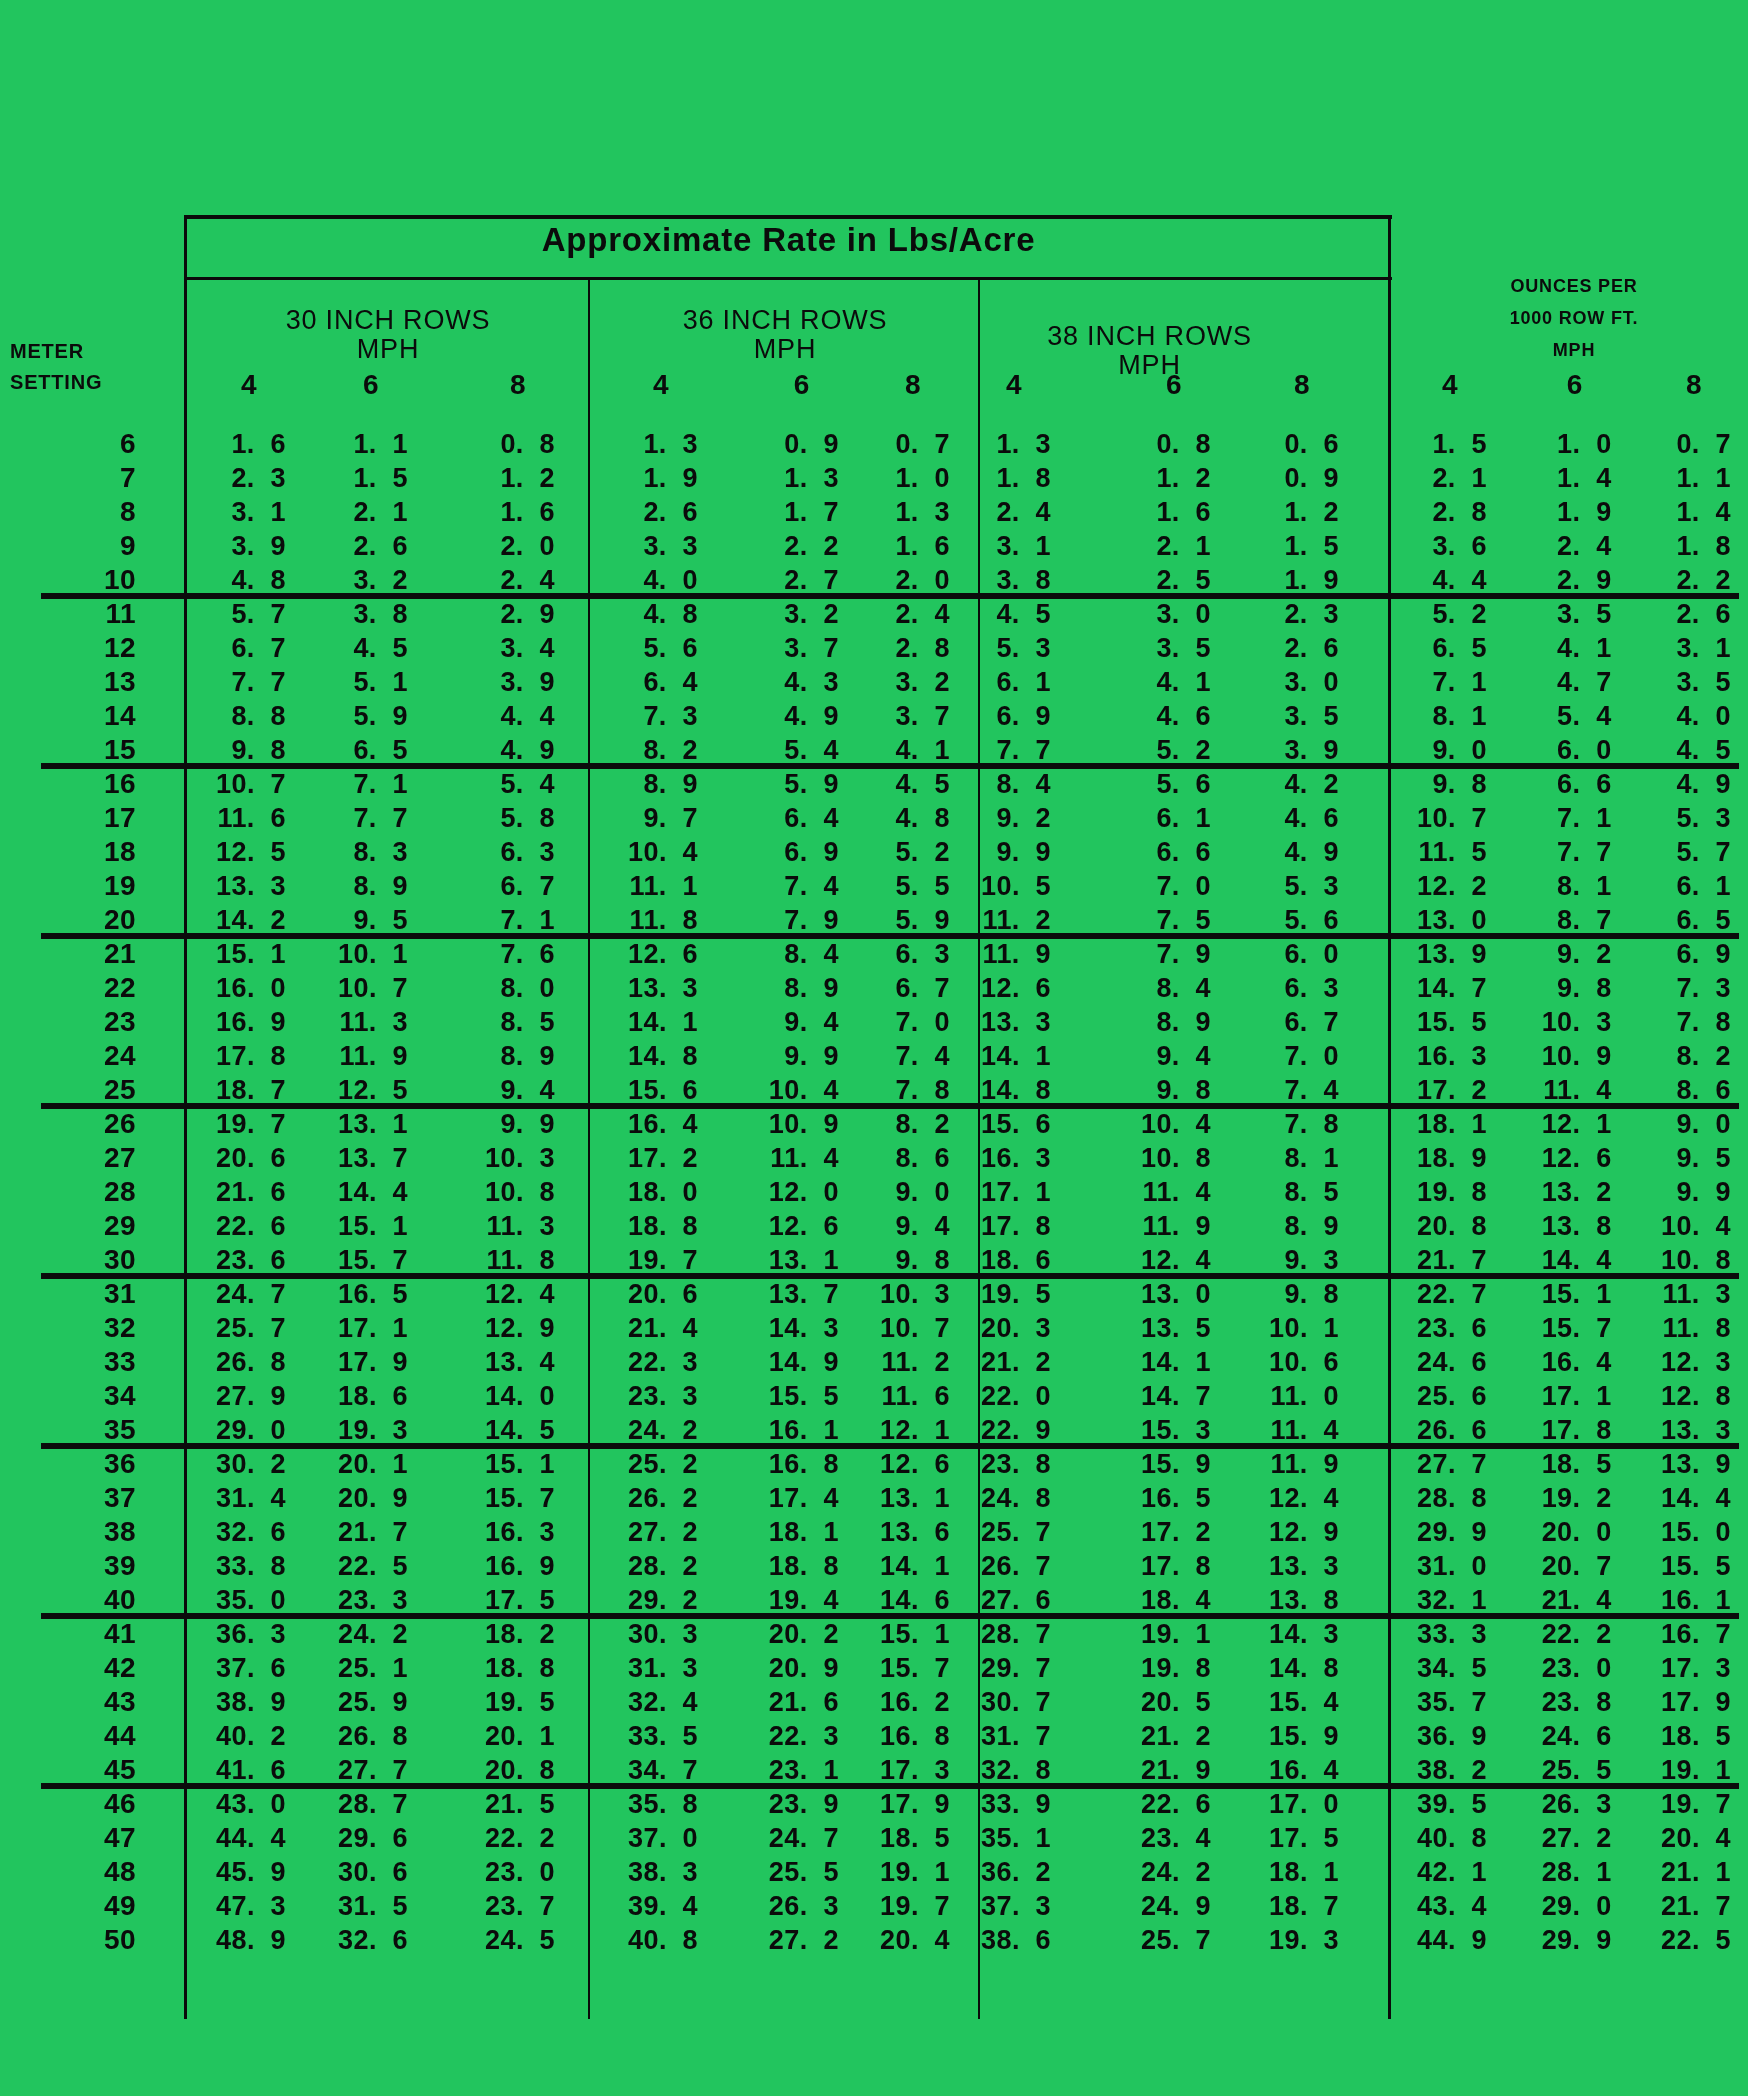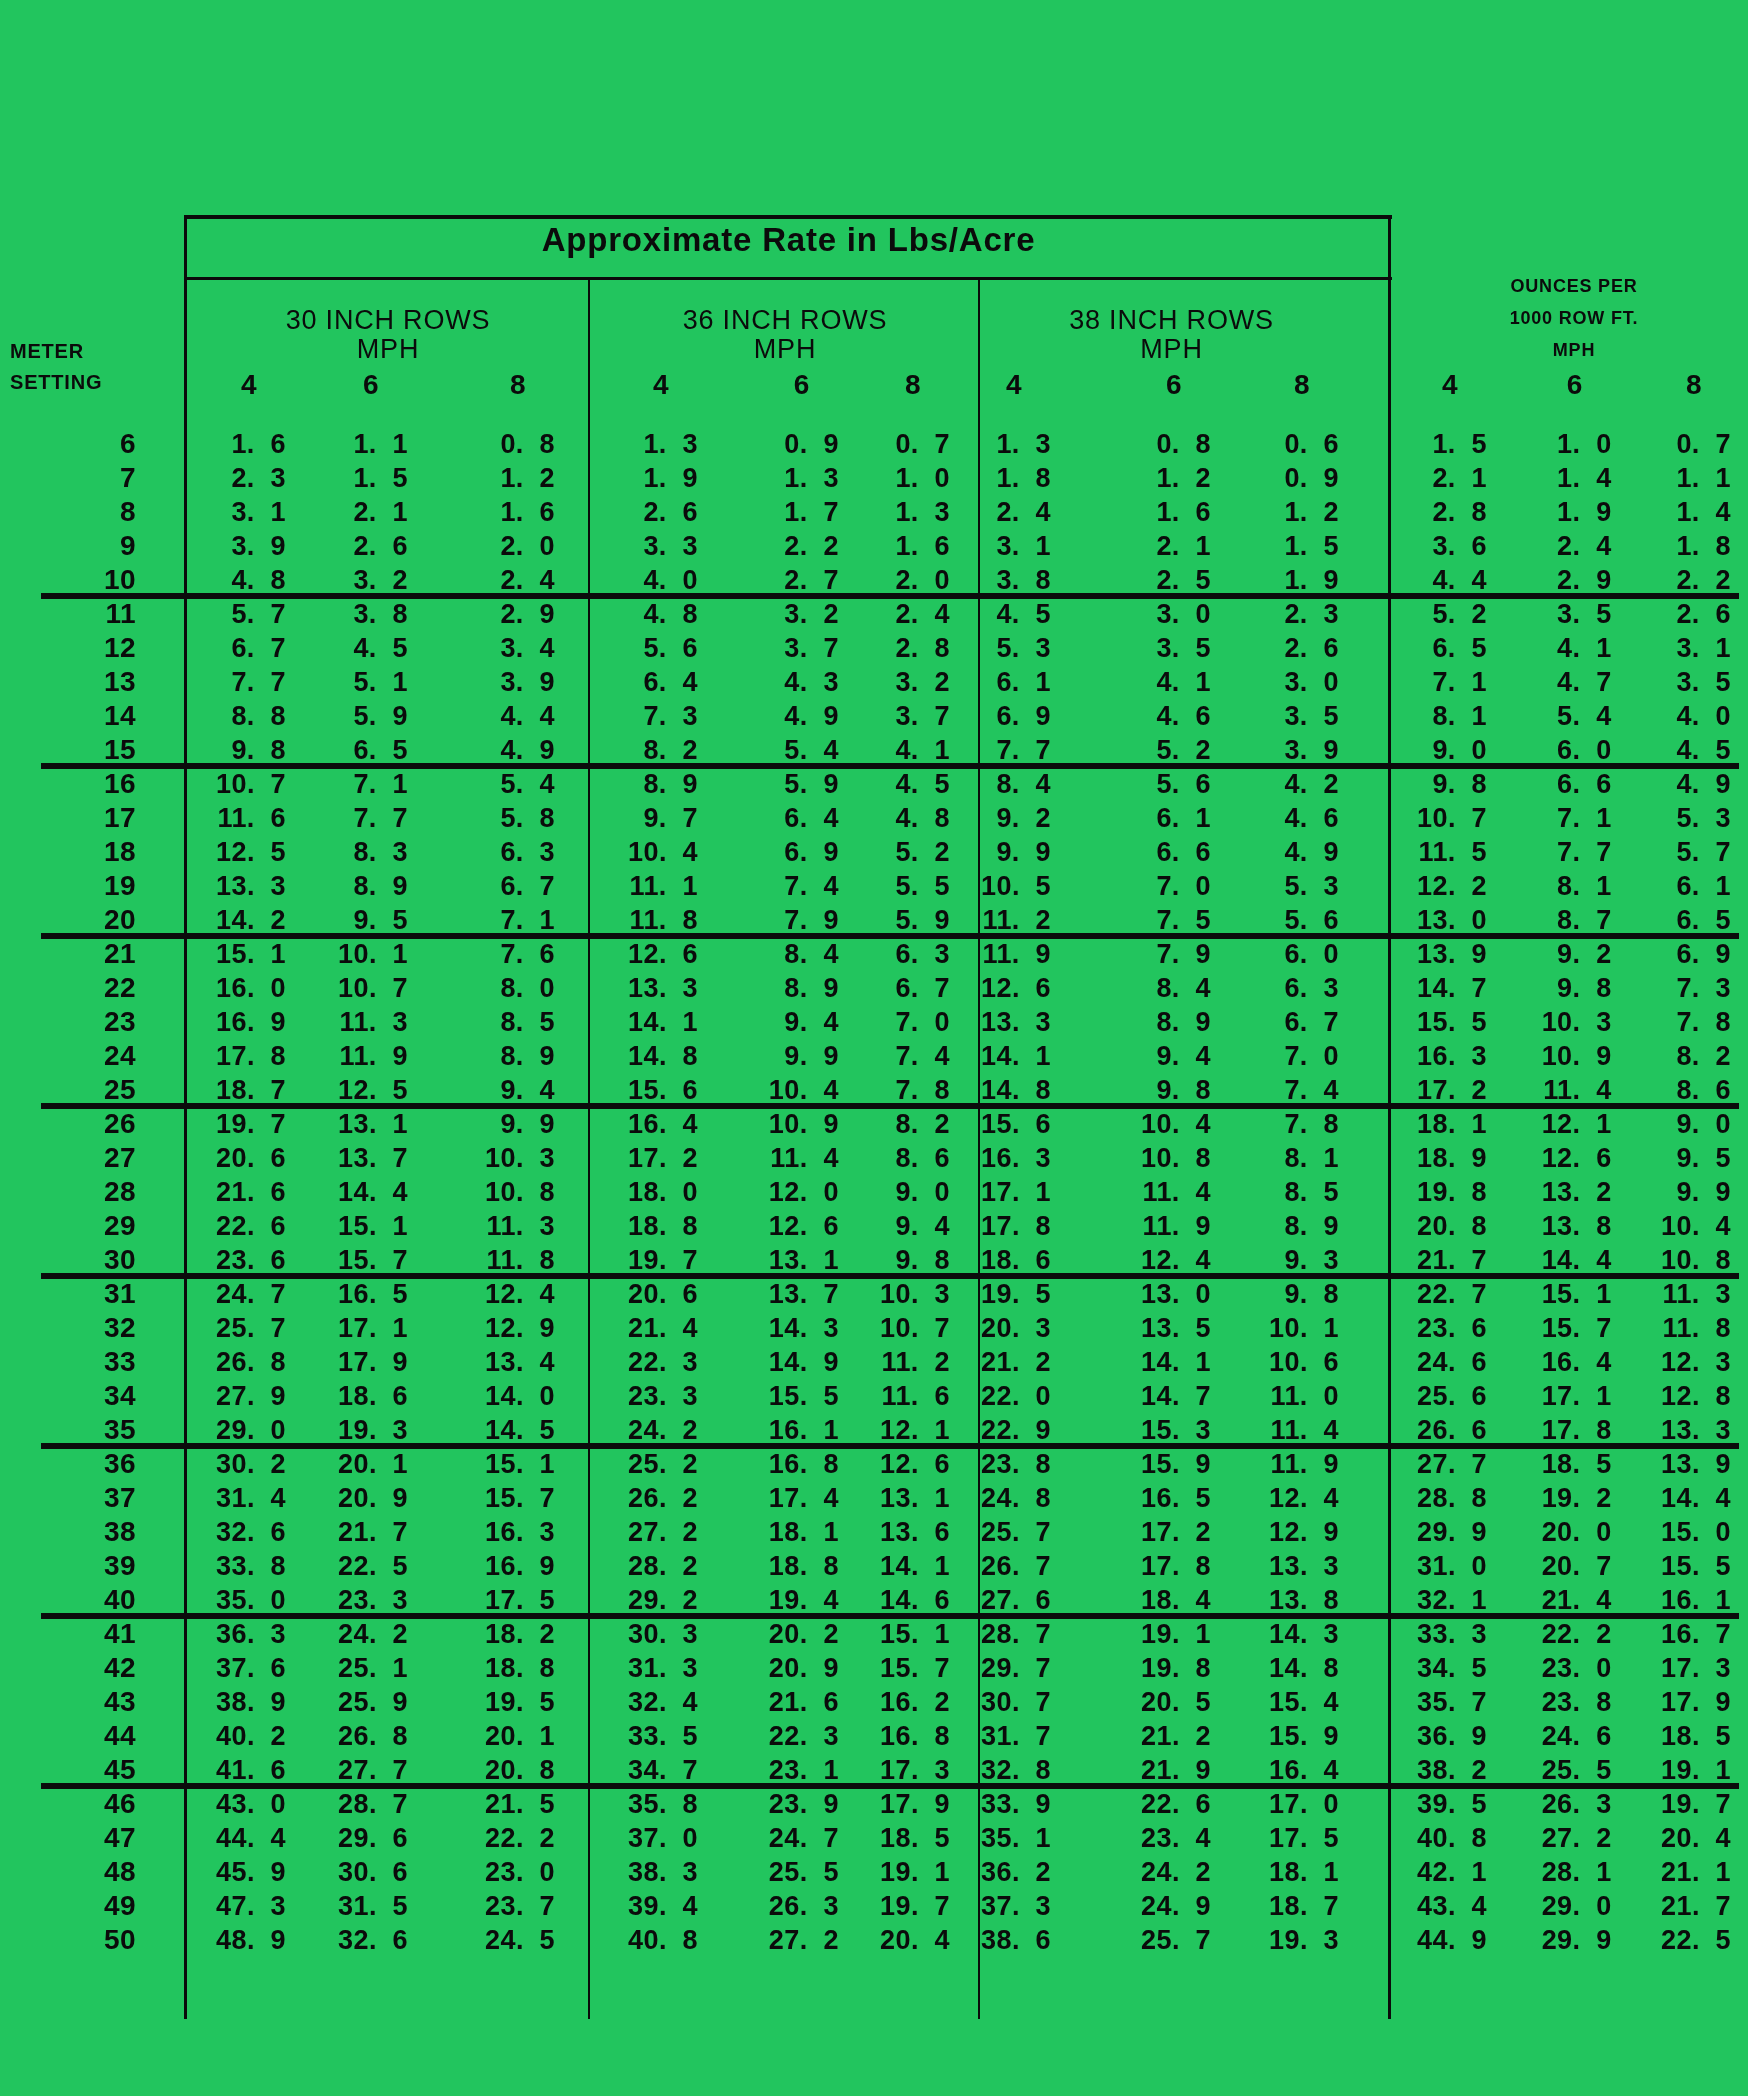--- a/index.html
+++ b/index.html
@@ -74,21 +74,21 @@
   </div>
 
   <div class="group-head" style="left:186px;width:404px;">
     <div>30 INCH ROWS</div>
     <div>MPH</div>
   </div>
   <div class="group-head" style="left:590px;width:390px;">
     <div>36 INCH ROWS</div>
     <div>MPH</div>
   </div>
-  <div class="group-head" style="left:966px;width:411px;">
+  <div class="group-head" style="left:944px;width:411px;margin-top:16px;">
     <div>38 INCH ROWS</div>
     <div>MPH</div>
   </div>
 
   <div class="oz-head">
     <div>OUNCES PER</div>
     <div>1000 ROW FT.</div>
     <div>MPH</div>
   </div>
 

